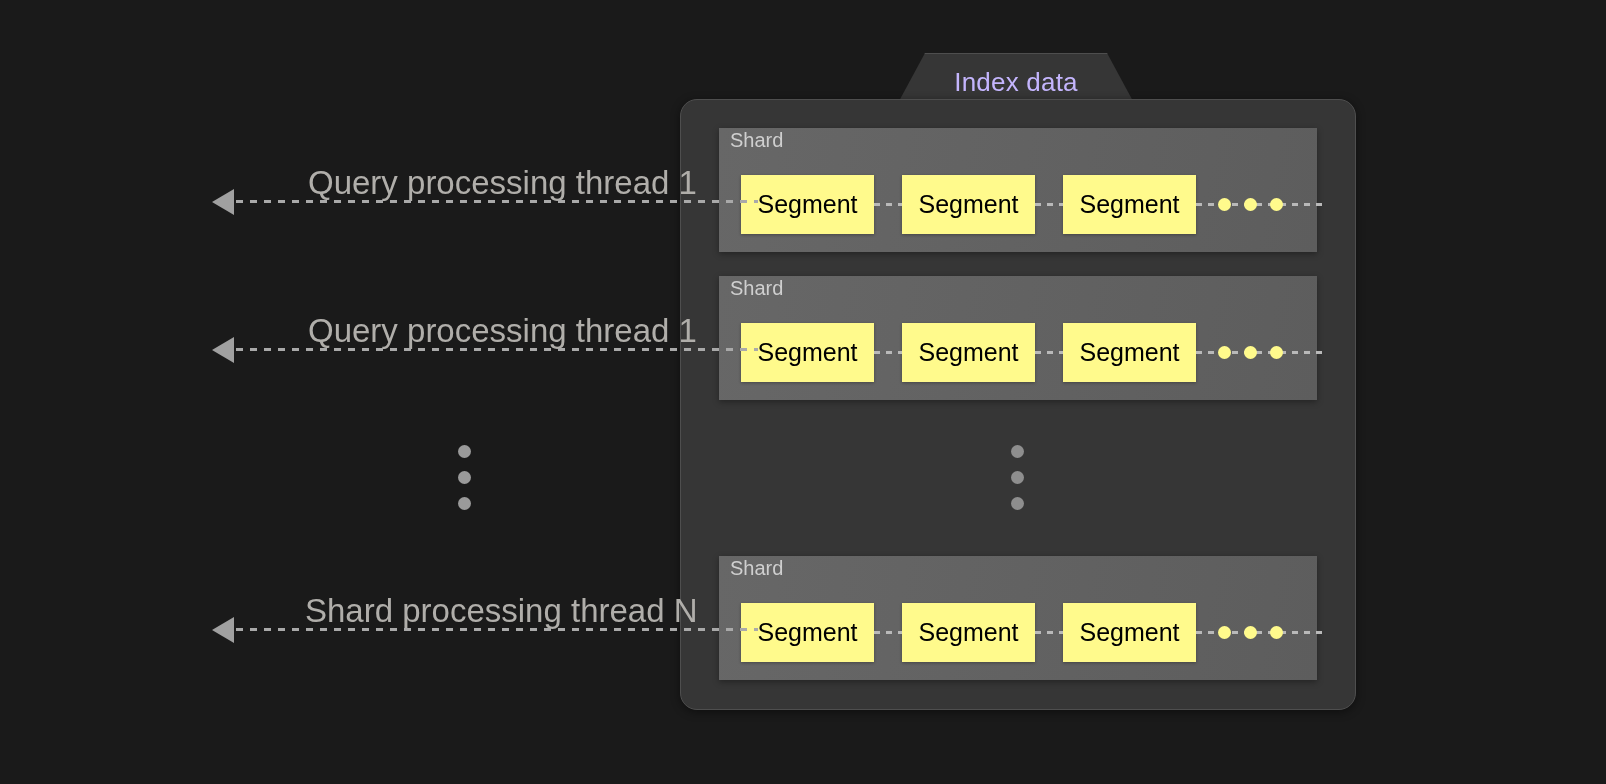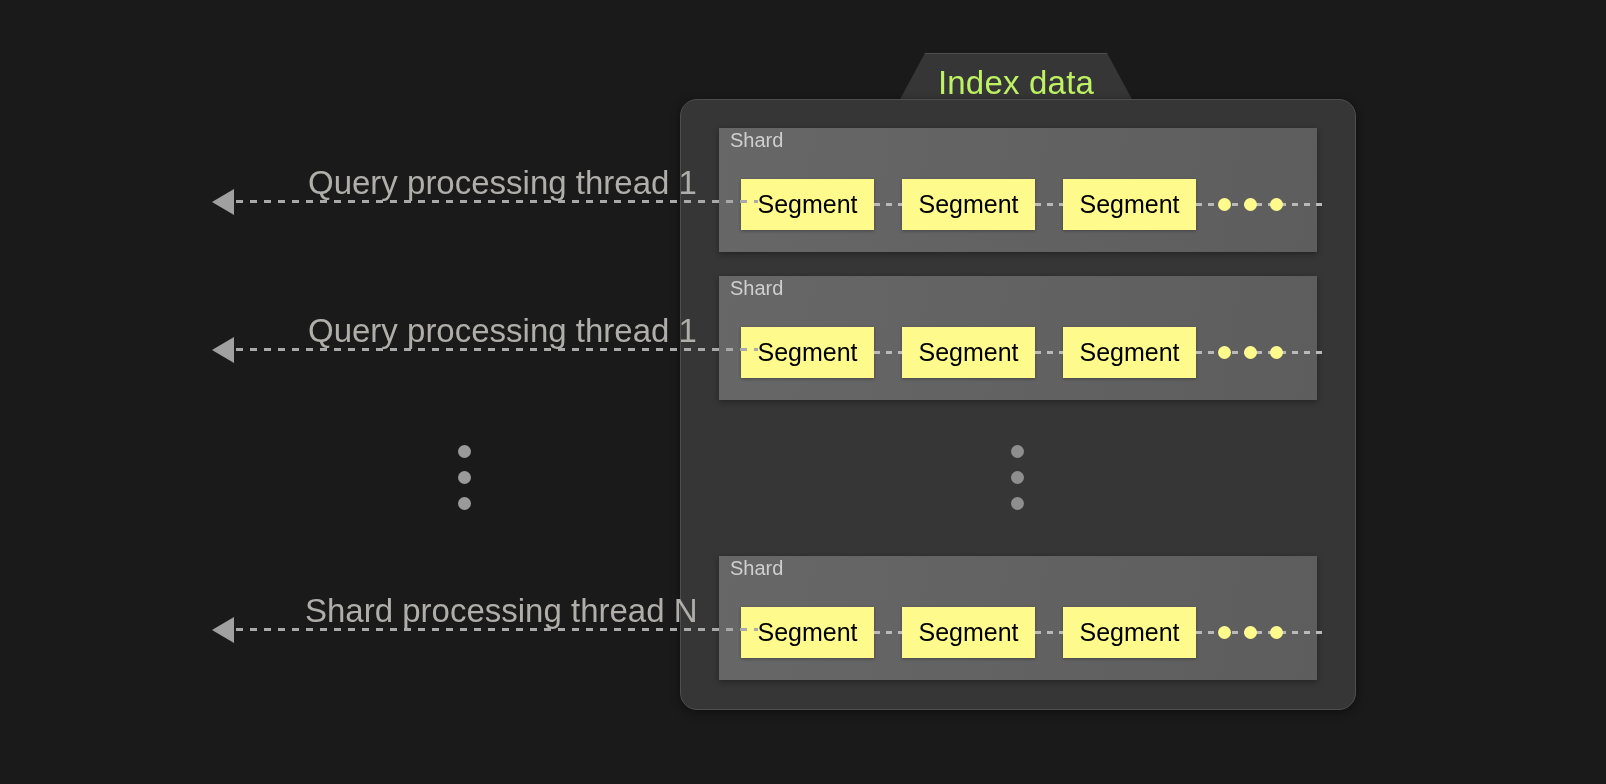--- a/index.html
+++ b/index.html
@@ -47,22 +47,22 @@
     position: absolute;
     left: 898px;
     top: 53px;
     width: 236px;
     height: 52px;
     display: flex;
     align-items: center;
     justify-content: center;
   }
   #index-tab-label {
-    color: #bef264;
-    font-size: 33px;
+    color: #c4b5fd;
+    font-size: 26px;
     letter-spacing: 0.2px;
     white-space: nowrap;
     margin-top: 7px;
   }
 
   
   .shard {
     position: absolute;
     left: 719px;
     width: 598px;
@@ -80,21 +80,21 @@
   }
   .segments {
     position: absolute;
     left: 22px;
     top: 47px;
     display: flex;
     align-items: center;
   }
   .segment {
     width: 133px;
-    height: 51px;
+    height: 59px;
     background: #fffa8c;
     display: flex;
     align-items: center;
     justify-content: center;
     color: #000000;
     font-size: 25px;
     line-height: 1;
     box-shadow: 0 1px 3px rgba(0,0,0,0.3);
   }
   .seg-gap {

